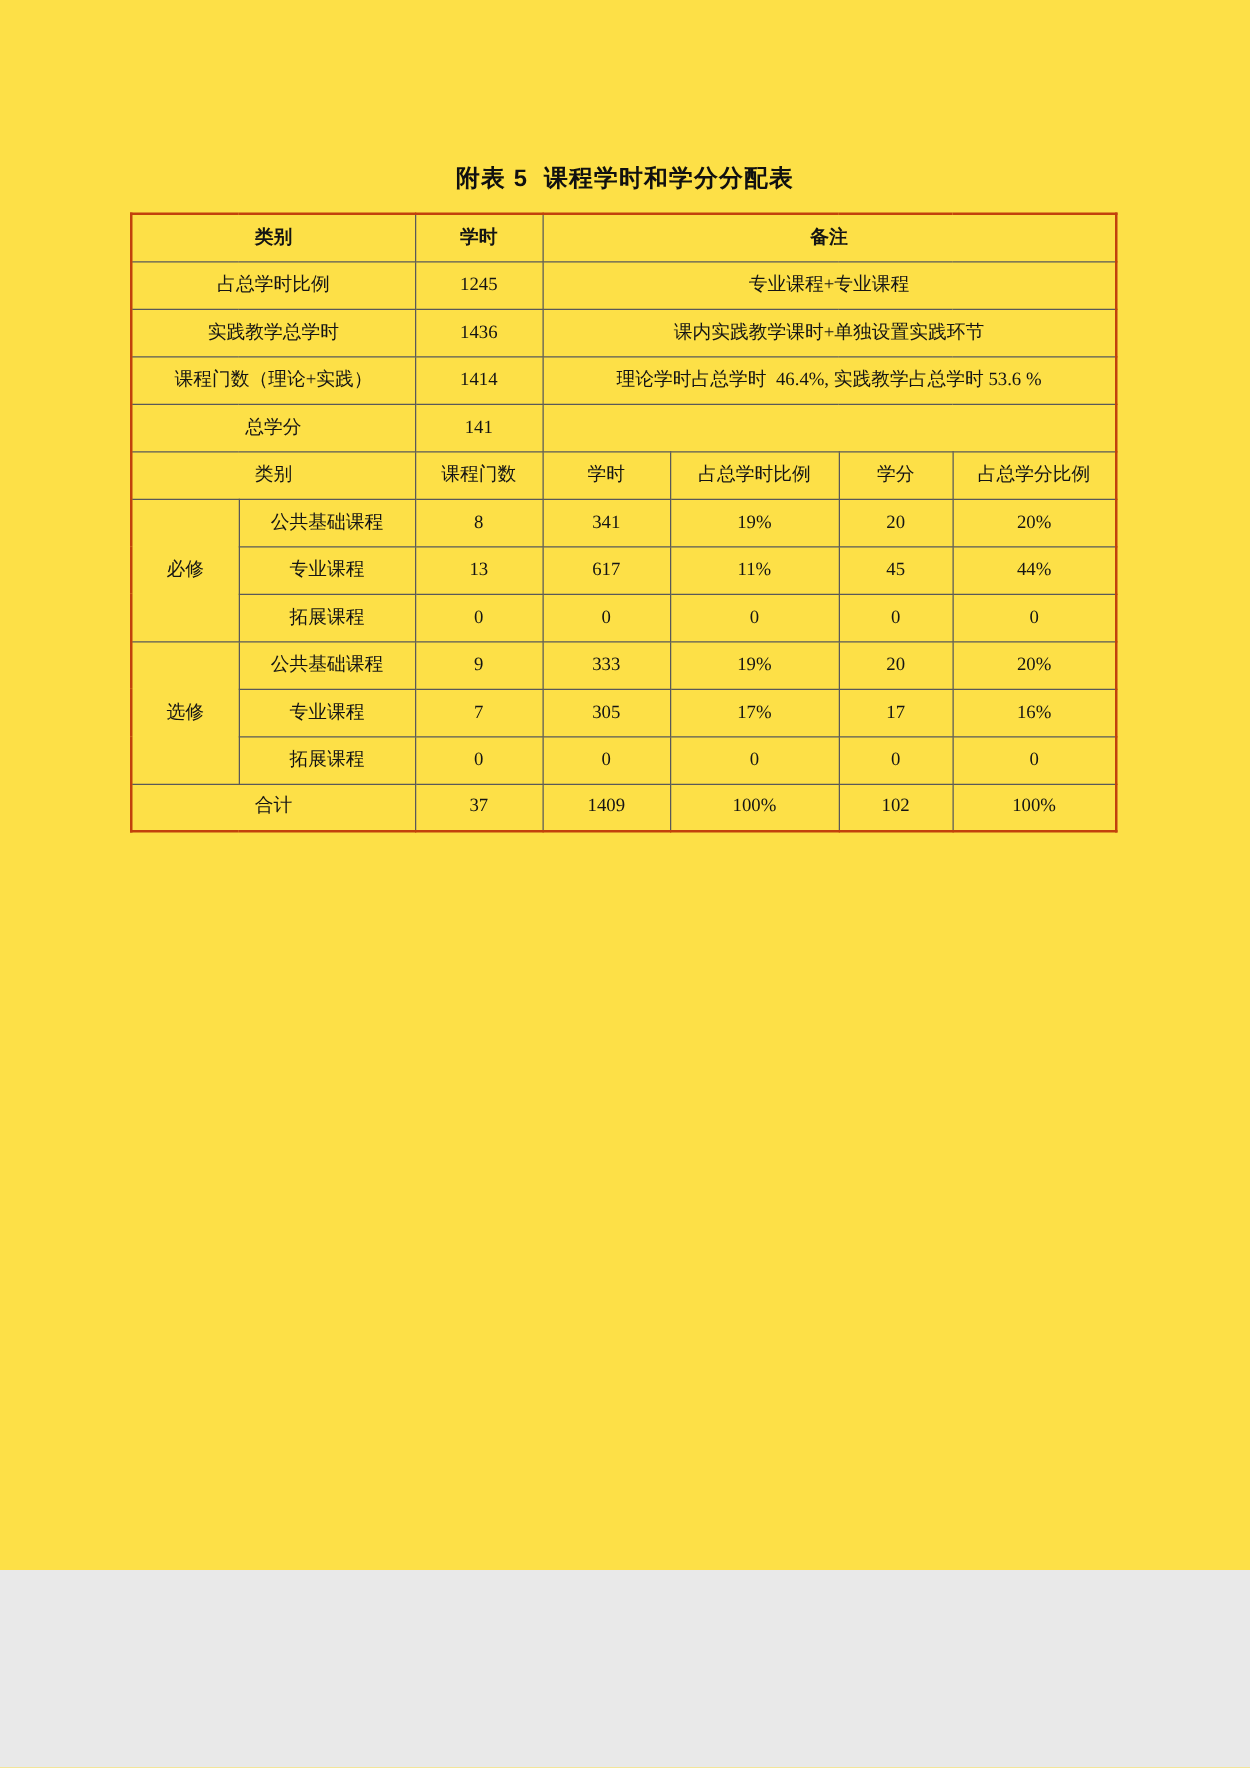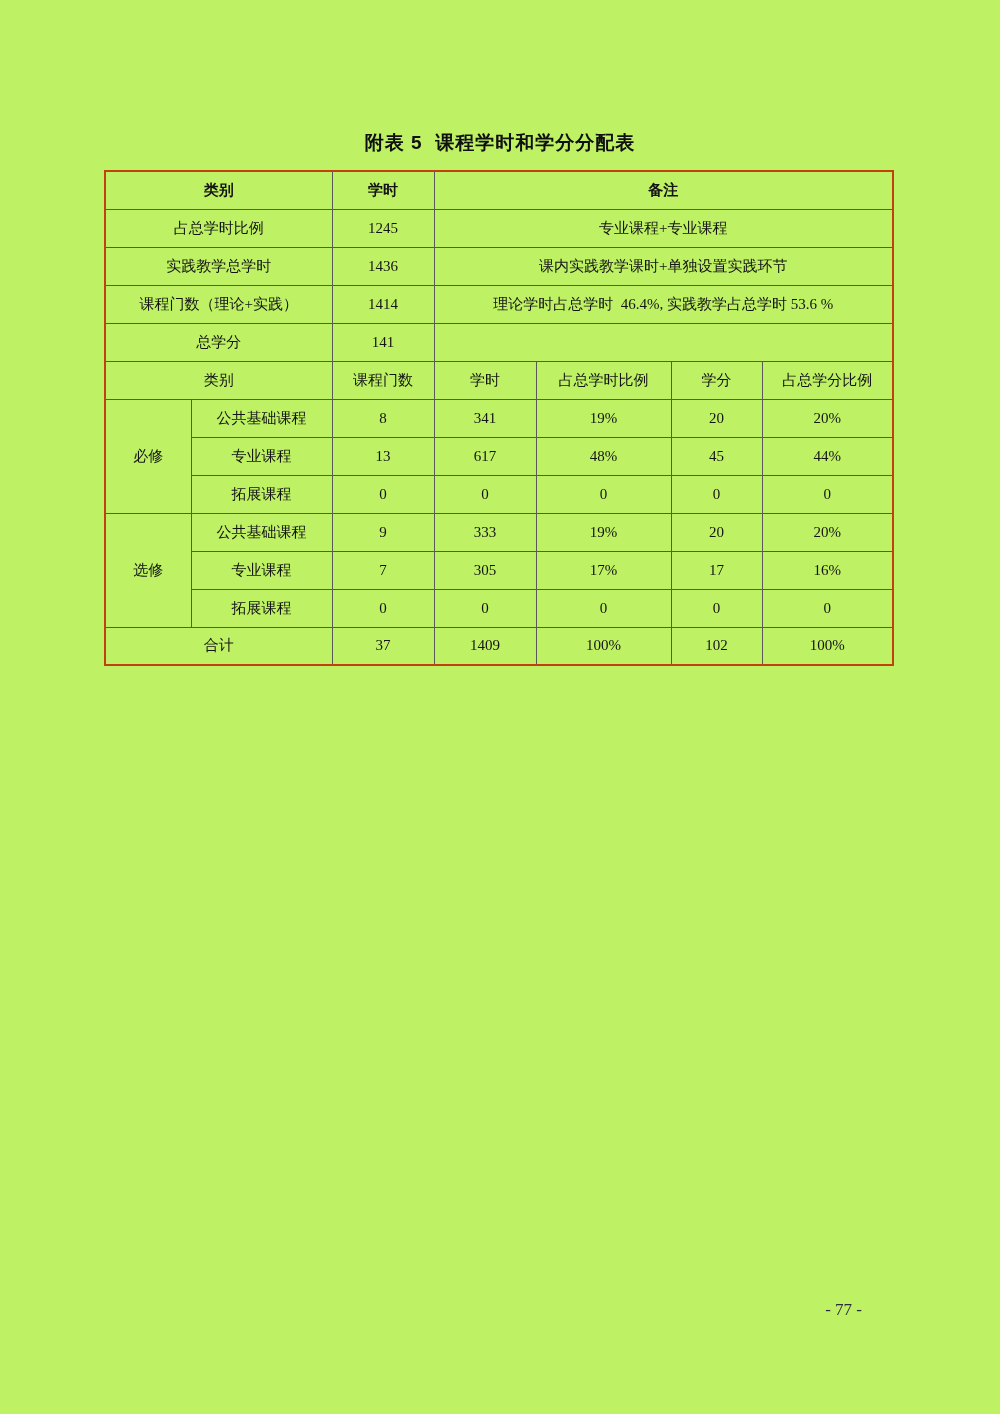--- a/index.html
+++ b/index.html
@@ -1,21 +1,21 @@
 <!DOCTYPE html>
 <html><head>
 <meta charset="utf-8">
 <style>
   * { margin:0; padding:0; box-sizing:border-box; }
   html,body { background:#e9e9e9; }
   .page {
     position:relative;
-    width:1000px; height:1414px;
+    width:1000px; height:1256px;
     margin:0 auto;
-    background:#bef264;
+    background:#fde047;
     overflow:hidden;
     font-family:"Liberation Serif", serif;
     color:#141414;
   }
   .doc-title {
     position:absolute;
     top:130px; left:0; width:100%;
     text-align:center;
     font-family:"Liberation Sans", sans-serif;
     font-weight:700;
@@ -114,21 +114,21 @@
         <td>8</td>
         <td>341</td>
         <td>19%</td>
         <td>20</td>
         <td>20%</td>
       </tr>
       <tr>
         <td>专业课程</td>
         <td>13</td>
         <td>617</td>
-        <td>48%</td>
+        <td>11%</td>
         <td>45</td>
         <td>44%</td>
       </tr>
       <tr>
         <td>拓展课程</td>
         <td>0</td>
         <td>0</td>
         <td>0</td>
         <td>0</td>
         <td>0</td>

